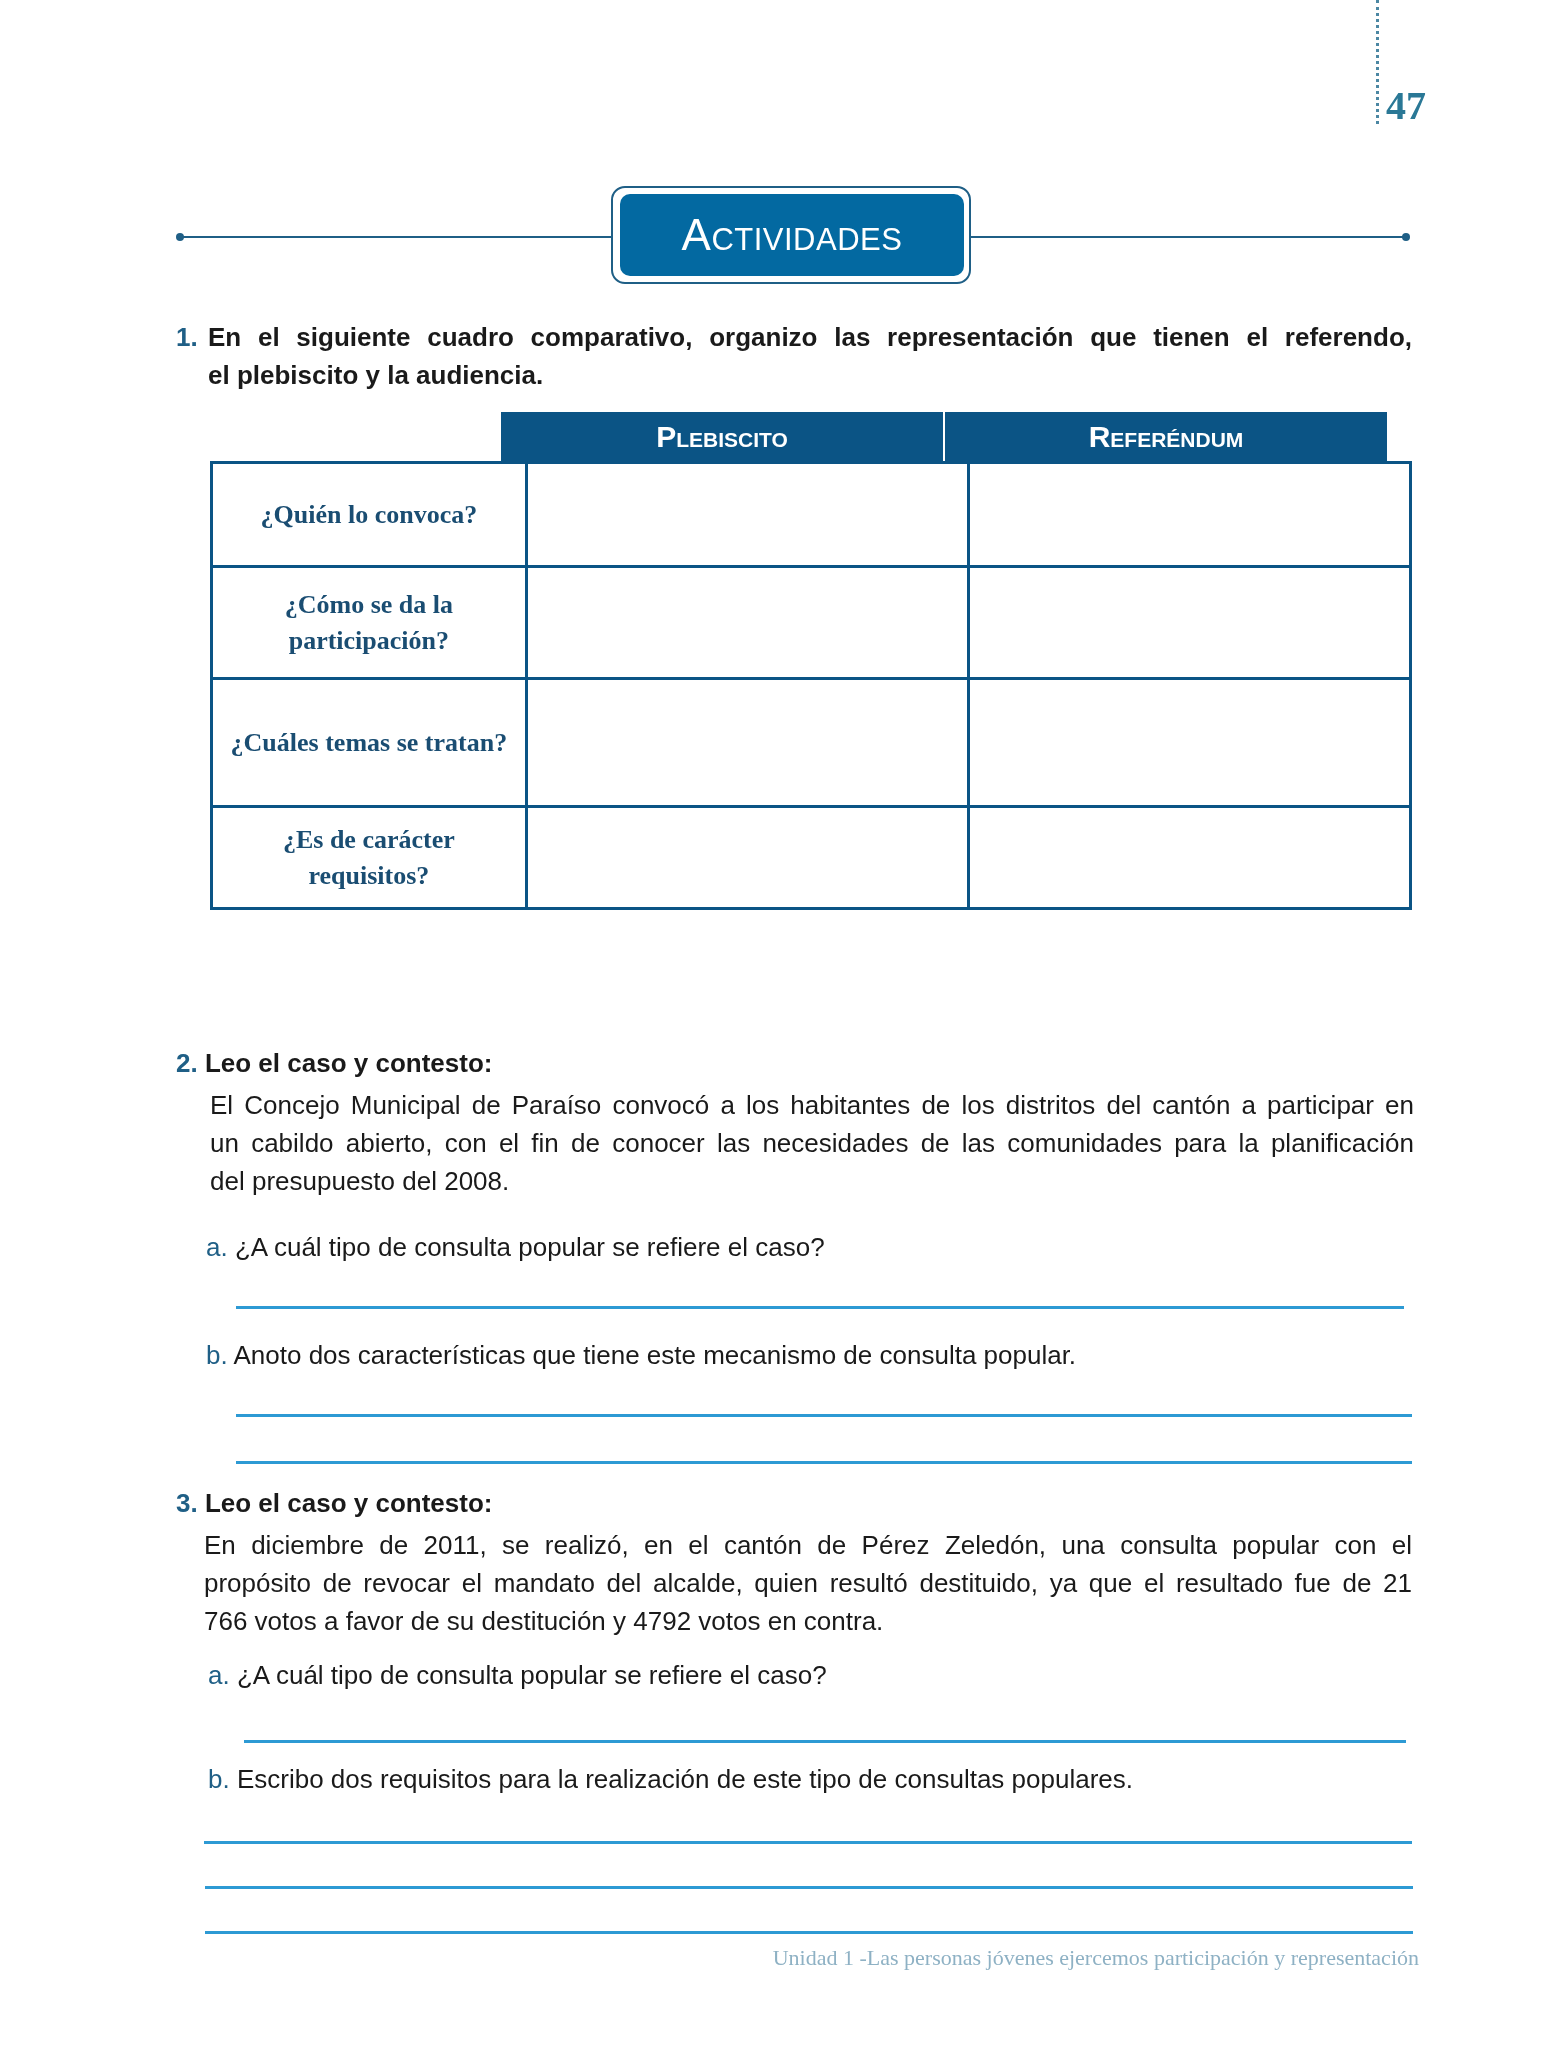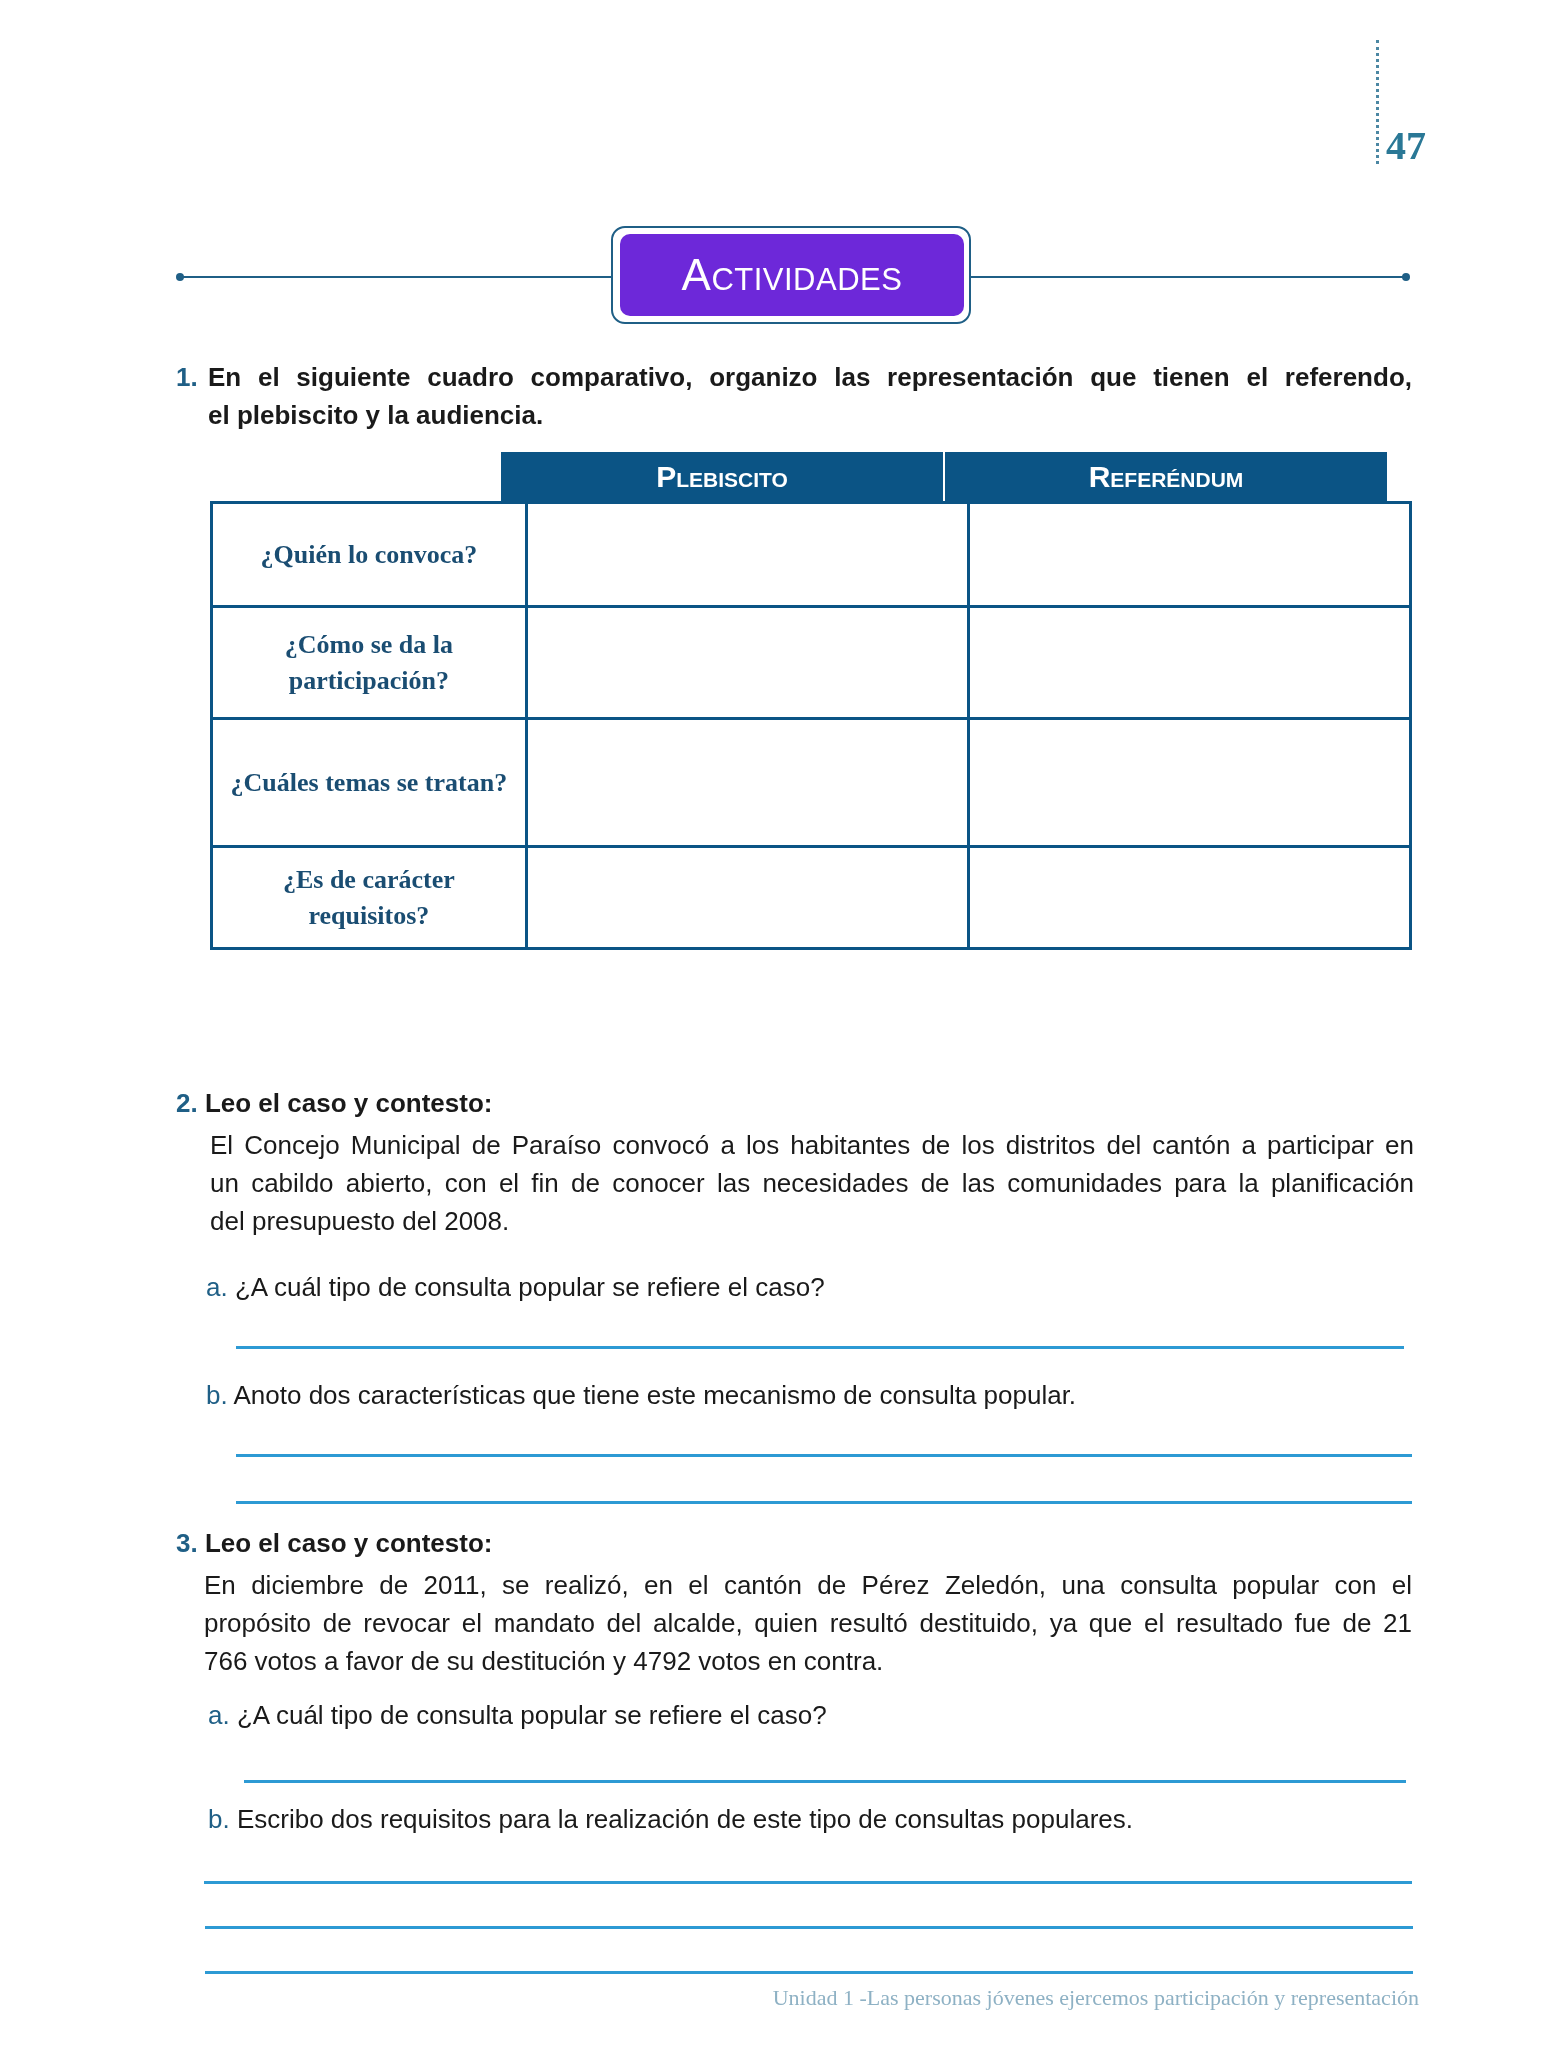--- a/index.html
+++ b/index.html
@@ -1,30 +1,30 @@
 <!DOCTYPE html>
 <html><head>
 <meta charset="utf-8">
 <style>
   html, body { margin: 0; padding: 0; background: #ffffff; }
   body { width: 1564px; height: 2048px; position: relative; overflow: hidden;
          font-family: "Liberation Sans", sans-serif; color: #1a1a1a; }
-  .abs { position: absolute; margin-top: 40px; }
+  .abs { position: absolute; }
 
   
   .dotted-rule { left: 1376px; top: 0; width: 0; height: 124px; border-left: 3px dotted #4b87a3; }
   .page-number { left: 1386px; top: 82px; font-family: "Liberation Serif", serif; font-weight: bold;
                  font-size: 40px; color: #2a7896; }
 
   
   .banner-line { top: 236px; height: 2px; background: #1f5f86; }
   .banner-dot { width: 8px; height: 8px; border-radius: 50%; background: #1f5f86; top: 233px; }
   .banner-outer { left: 611px; top: 186px; width: 360px; height: 98px; border: 2.5px solid #1f5f86;
                   border-radius: 14px; background: #fff; box-sizing: border-box; }
-  .banner-inner { left: 620px; top: 194px; width: 344px; height: 82px; background: #6d28d9;
+  .banner-inner { left: 620px; top: 194px; width: 344px; height: 82px; background: #0369a1;
                   border-radius: 10px; display: flex; align-items: center; justify-content: center;
                   color: #fff; font-size: 44px; font-variant: small-caps; letter-spacing: 0.5px; }
 
   .q-num { color: #1f5f86; }
   .q-text { font-size: 26px; line-height: 38px; }
   .bold { font-weight: bold; }
 
   
   .tbl-head { left: 501px; top: 412px; width: 886px; height: 50px; background: #0b5485;
               display: flex; color: #fff; }

